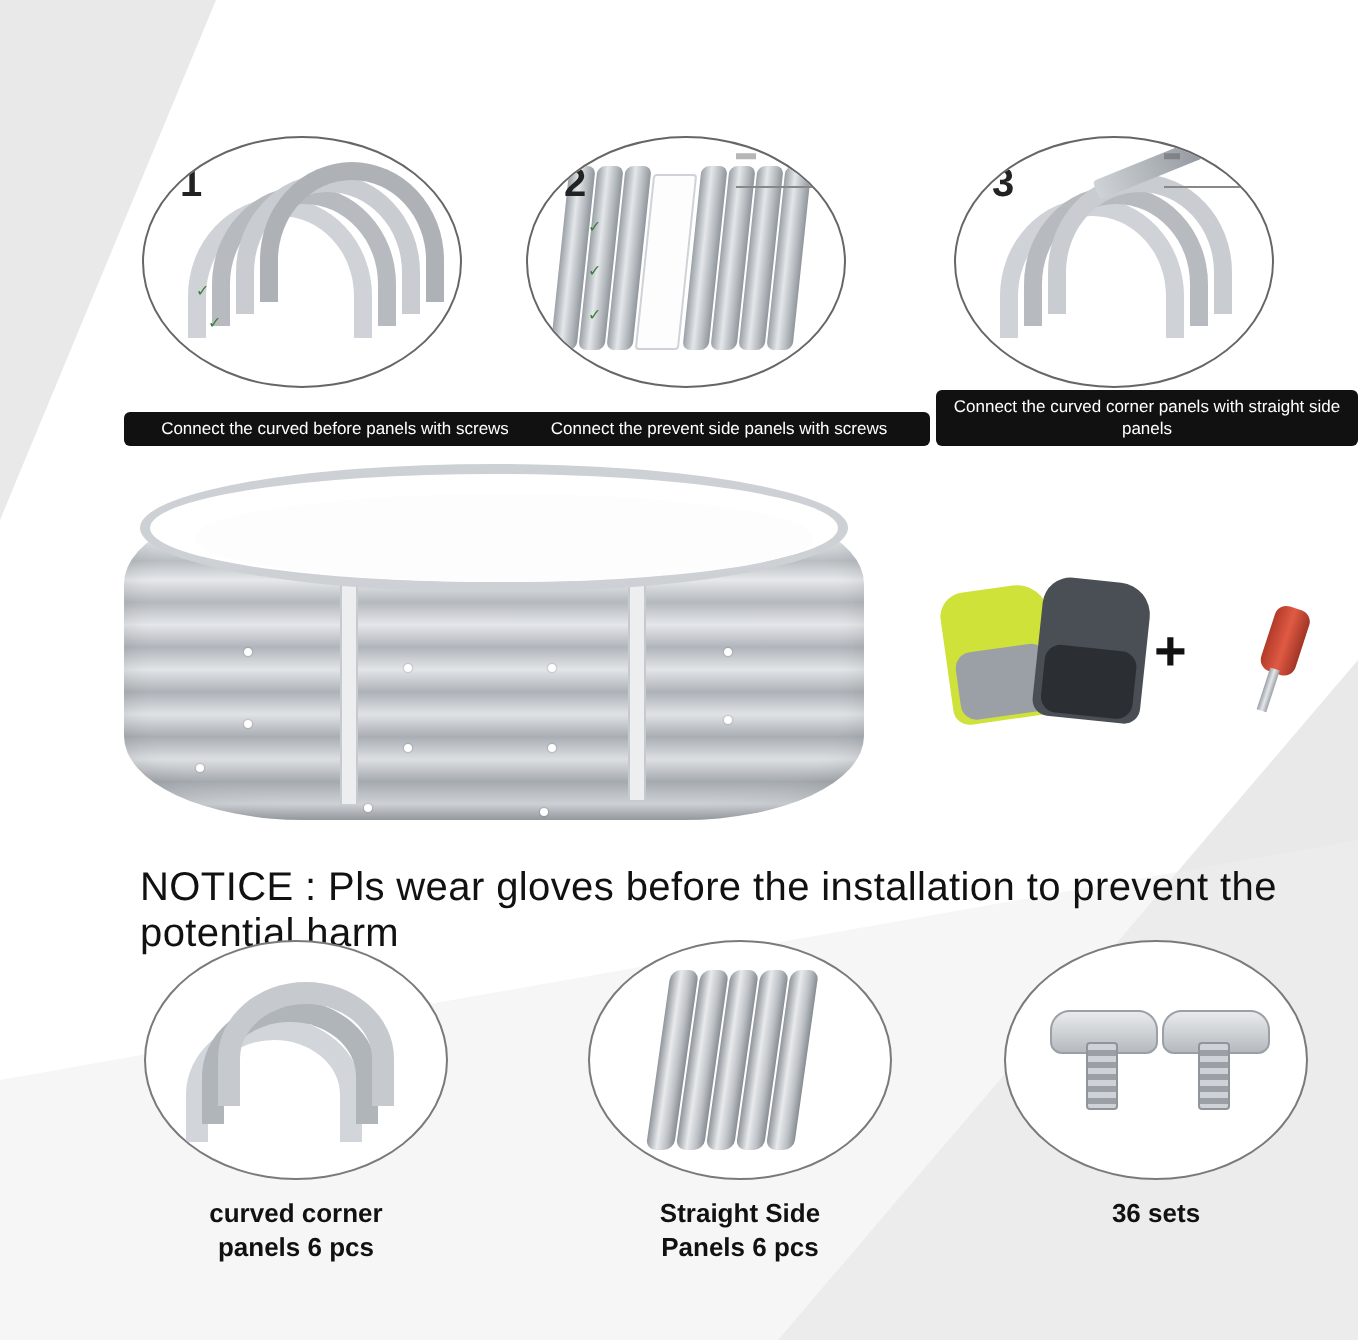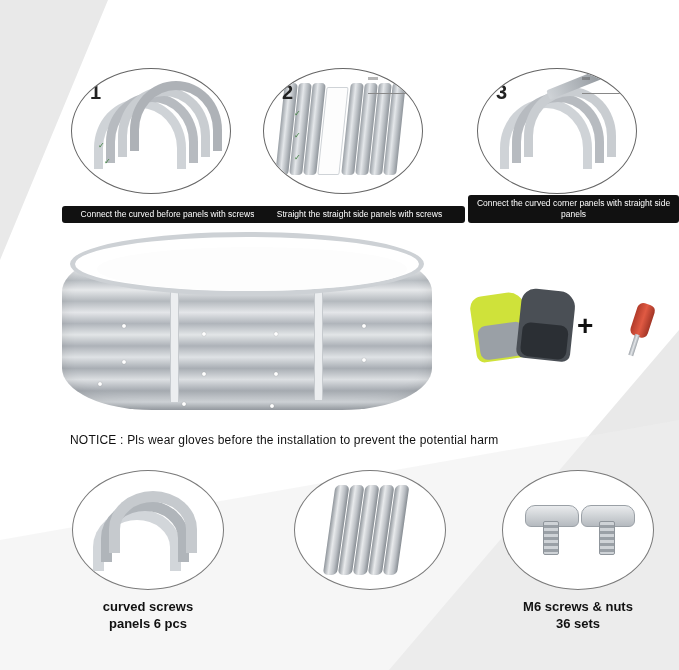--- a/index.html
+++ b/index.html
@@ -329,21 +329,21 @@
     left: 28px; top: 32px;
     width: 5px; height: 22px;
     background: linear-gradient(90deg,#9aa0a6,#e4e7ea,#9aa0a6);
   }
 
   
   .notice {
     position: absolute;
     left: 70px;
     top: 433px;
-    font-size: 12px;
+    font-size: 20px;
     color: #111111;
     letter-spacing: 0.2px;
   }
 
   
   .parts {
     position: absolute;
     top: 470px;
     left: 0;
     width: 679px;
@@ -465,21 +465,21 @@
           <div class="strip" style="left:66px;"></div>
           <div class="strip" style="left:80px;"></div>
           <div class="strip" style="left:94px;"></div>
           <div class="strip" style="left:108px;"></div>
         </div>
         <div class="tick" style="left:30px; top:40px;">✓</div>
         <div class="tick" style="left:30px; top:62px;">✓</div>
         <div class="tick" style="left:30px; top:84px;">✓</div>
         <div class="ruler">ᴵᴵᴵᴵᴵᴵᴵᴵᴵᴵ</div>
       </div>
-      <div class="caption">Straight the straight side panels with screws</div>
+      <div class="caption">Connect the prevent side panels with screws</div>
     </div>
 
     <div class="step step-3">
       <div class="circle">
         <div class="step-num">3</div>
         <div class="curve-stack">
           <div class="curve c1"></div>
           <div class="curve c2"></div>
           <div class="curve c3"></div>
         </div>
@@ -527,49 +527,52 @@
 
     <div class="part part-1">
       <div class="part-circle">
         <div class="corner-stack">
           <div class="corner-panel p1"></div>
           <div class="corner-panel p2"></div>
           <div class="corner-panel p3"></div>
         </div>
       </div>
       <div class="part-label">
-        <div>curved screws</div>
+        <div>curved corner</div>
         <div>panels  6 pcs</div>
       </div>
     </div>
 
     <div class="part part-2">
       <div class="part-circle">
         <div class="straight-stack">
           <div class="sp" style="left:0px;"></div>
           <div class="sp" style="left:15px;"></div>
           <div class="sp" style="left:30px;"></div>
           <div class="sp" style="left:45px;"></div>
           <div class="sp" style="left:60px;"></div>
         </div>
       </div>
+      <div class="part-label">
+        <div>Straight Side</div>
+        <div>Panels 6 pcs</div>
+      </div>
     </div>
 
     <div class="part part-3">
       <div class="part-circle">
         <div class="screw" style="left:22px; top:28px;">
           <div class="wing"></div>
           <div class="shank"></div>
         </div>
         <div class="screw" style="left:78px; top:28px;">
           <div class="wing"></div>
           <div class="shank"></div>
         </div>
       </div>
       <div class="part-label">
-        <div>M6 screws &amp; nuts</div>
         <div>36  sets</div>
       </div>
     </div>
 
   </div>
 
 </div>
 
 </body></html>

